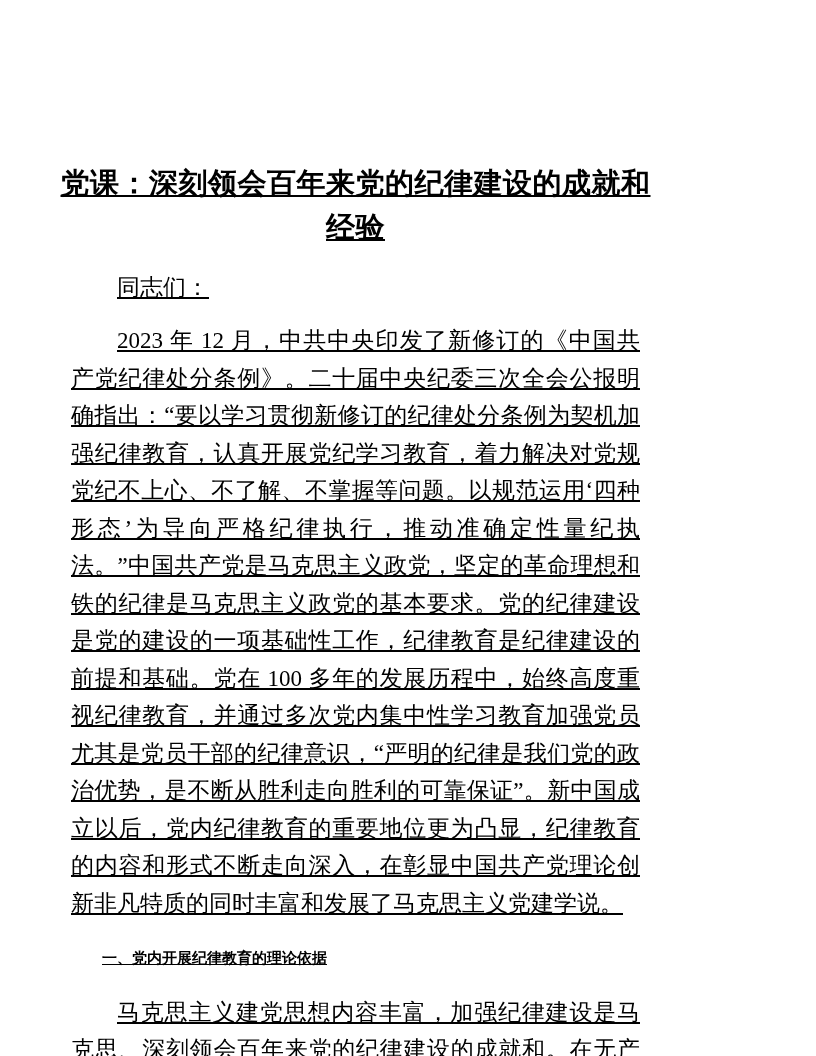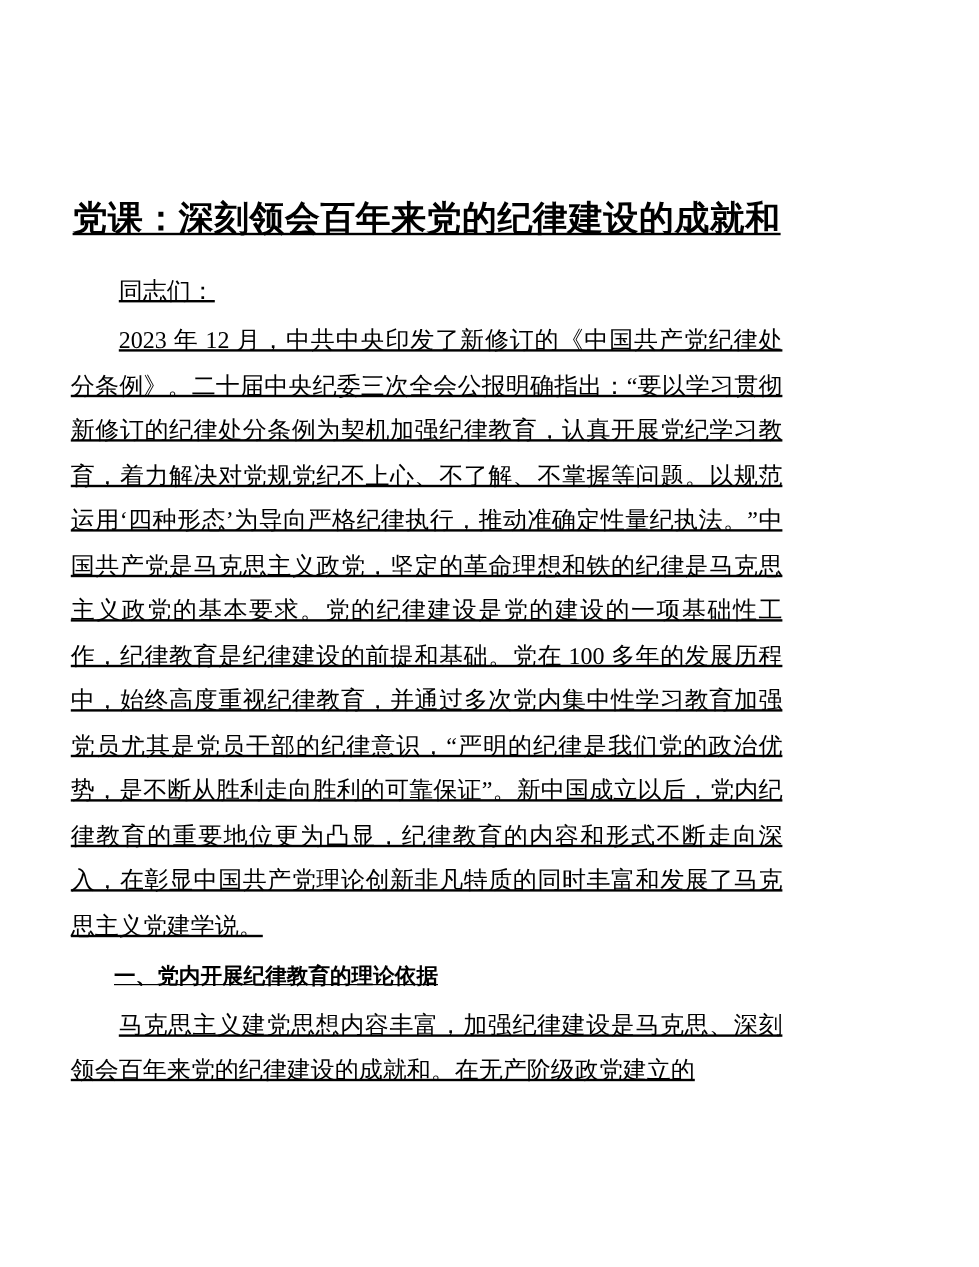--- a/index.html
+++ b/index.html
@@ -27,48 +27,49 @@
     font-size: 29px;
     line-height: 44px;
     text-align: center;
     letter-spacing: 0.5px;
   }
   .doc-title .title-line {
     display: block;
   }
   .para {
     font-family: "Liberation Serif", "DejaVu Serif", serif;
-    font-size: 20px;
+    font-size: 23px;
     line-height: 37.5px;
     text-align: justify;
     text-justify: inter-ideograph;
     text-indent: 2em;
-    margin: 4px;
+    margin: 16px;
   }
   .salutation {
     margin-top: 17px;
   }
   .section-heading {
     font-family: "Liberation Sans", "DejaVu Sans", sans-serif;
     font-weight: 700;
-    font-size: 18px;
+    font-size: 15px;
     line-height: 37.5px;
     text-indent: 2em;
     text-align: left;
-    margin: 4px;
+    margin: 17px;
   }
 </style>
 </head>
 <body>
 
 <div class="page">
   <div class="content">
 
     <h1 class="doc-title">
       <span class="title-line">党课：深刻领会百年来党的纪律建设的成就和</span>
+      <span class="title-line">经验</span>
     </h1>
 
     <p class="para salutation">同志们：</p>
 
     <p class="para">2023 年 12 月，中共中央印发了新修订的《中国共产党纪律处分条例》。二十届中央纪委三次全会公报明确指出：“要以学习贯彻新修订的纪律处分条例为契机加强纪律教育，认真开展党纪学习教育，着力解决对党规党纪不上心、不了解、不掌握等问题。以规范运用‘四种形态’为导向严格纪律执行，推动准确定性量纪执法。”中国共产党是马克思主义政党，坚定的革命理想和铁的纪律是马克思主义政党的基本要求。党的纪律建设是党的建设的一项基础性工作，纪律教育是纪律建设的前提和基础。党在 100 多年的发展历程中，始终高度重视纪律教育，并通过多次党内集中性学习教育加强党员尤其是党员干部的纪律意识，“严明的纪律是我们党的政治优势，是不断从胜利走向胜利的可靠保证”。新中国成立以后，党内纪律教育的重要地位更为凸显，纪律教育的内容和形式不断走向深入，在彰显中国共产党理论创新非凡特质的同时丰富和发展了马克思主义党建学说。</p>
 
     <p class="section-heading">一、党内开展纪律教育的理论依据</p>
 
     <p class="para">马克思主义建党思想内容丰富，加强纪律建设是马克思、深刻领会百年来党的纪律建设的成就和。在无产阶级政党建立的</p>
 

